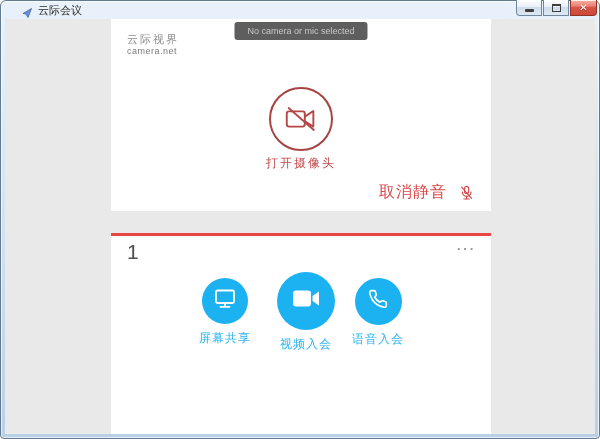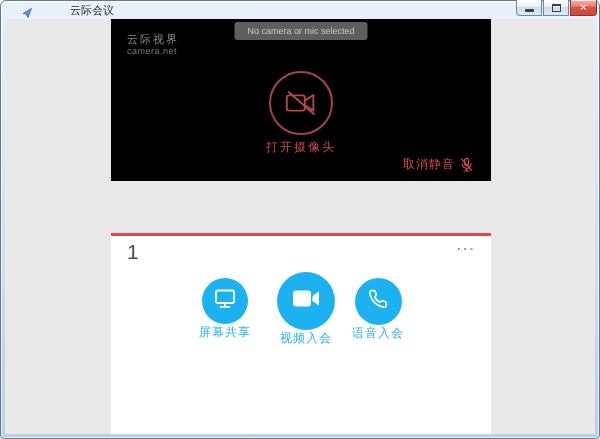--- a/index.html
+++ b/index.html
@@ -1,21 +1,21 @@
 <!DOCTYPE html>
 <html><head>
 <meta charset="utf-8">
 <style>
   html,body{margin:0;padding:0;background:#ffffff;}
   body{width:600px;height:439px;position:relative;font-family:"Liberation Sans","DejaVu Sans",sans-serif;overflow:hidden;}
 
   
   .window{position:absolute;inset:0;background:linear-gradient(180deg,#e9f2fb 0%,#d3e4f4 45%,#b9d0e7 100%);
     border:1px solid #62798f;border-radius:6px 6px 4px 4px;box-shadow:inset 0 0 0 1px rgba(255,255,255,.65);}
-  .titlebar{position:relative;height:19px;display:flex;align-items:center;padding-left:20px;gap:32px;}
+  .titlebar{position:relative;height:19px;display:flex;align-items:center;padding-left:20px;}
   .titlebar .title{font-size:11px;color:#1d1d1d;margin-left:5px;text-shadow:0 0 2px rgba(255,255,255,.9);}
   .app-icon{width:12px;height:12px;display:inline-block;}
 
   .win-controls{position:absolute;top:-1px;right:2px;display:flex;gap:1px;}
   .win-btn{width:26px;height:16px;display:flex;align-items:center;justify-content:center;
     border:1px solid #70889e;border-top:none;
     background:linear-gradient(180deg,#ffffff,#e8eff7 45%,#cfdcea 50%,#dde8f2);
     box-shadow:inset 0 1px 0 rgba(255,255,255,.85);box-sizing:border-box;cursor:default;}
   .win-btn.min{border-radius:0 0 0 4px;}
   .win-btn.close{border-radius:0 0 4px 0;width:27px;border-color:#8e3327;
@@ -25,46 +25,46 @@
   .glyph-close{font-size:10px;font-weight:bold;color:#ffffff;line-height:14px;text-shadow:0 1px 1px rgba(0,0,0,.35);}
 
   
   .content{position:absolute;left:4px;right:4px;top:18px;bottom:4px;background:#e9e9e9;}
   .side{position:absolute;top:0;bottom:0;background:#e9e9e9;}
   .side.left{left:0;width:106px;}
   .side.right{right:0;width:102px;}
   .app-col{position:absolute;left:106px;width:380px;top:0;bottom:0;}
 
   
-  .video-area{position:absolute;top:0;left:0;right:0;height:162px;background:#000000;}
+  .video-area{position:absolute;top:0;left:0;right:0;height:192px;background:#ffffff;}
   .toast{position:absolute;top:3px;left:50%;transform:translateX(-50%);height:18px;line-height:18px;
     padding:0 13px;background:#5e5e5e;border-radius:3px;font-size:9px;color:#c9c9c9;white-space:nowrap;}
   .watermark{position:absolute;left:16px;top:13px;}
   .wm1{font-size:11px;color:#8d8d8d;letter-spacing:2px;}
   .wm2{font-size:9px;color:#7b7b7b;letter-spacing:.5px;margin-top:-1px;}
-  .cam-block{position:absolute;top:52px;left:50%;transform:translateX(-50%);text-align:right;}
+  .cam-block{position:absolute;top:68px;left:50%;transform:translateX(-50%);text-align:right;}
   .cam-circle{width:64px;height:64px;border:2px solid #a84343;border-radius:50%;
     display:flex;align-items:center;justify-content:center;margin:0 auto;box-sizing:border-box;cursor:pointer;}
   .cam-label{margin-top:4px;font-size:12px;color:#c14b4b;letter-spacing:2px;cursor:pointer;}
-  .unmute{position:absolute;right:17px;bottom:8px;display:flex;align-items:center;gap:4px;
-    color:#d94b4b;font-size:12px;letter-spacing:1px;cursor:pointer;}
+  .unmute{position:absolute;right:17px;bottom:8px;display:flex;align-items:center;gap:12px;
+    color:#d94b4b;font-size:16px;letter-spacing:1px;cursor:pointer;}
 
   .red-line{position:absolute;top:214px;left:0;right:0;height:3px;background:#ea4545;}
 
   
   .white-area{position:absolute;top:217px;left:0;right:0;bottom:0;background:#ffffff;}
   .count{position:absolute;left:16px;top:4px;font-size:21px;color:#4d4d4d;}
   .more{position:absolute;right:15px;top:5px;font-size:13px;font-weight:bold;color:#969696;letter-spacing:2px;cursor:pointer;}
   .action{position:absolute;width:90px;text-align:center;cursor:pointer;}
   .action .circle{background:#1cb1f0;border-radius:50%;margin:0 auto;display:flex;align-items:center;justify-content:center;}
   .action .circle svg{transform:translateY(-3px);}
   .a1{left:69px;top:42px;}  .a1 .circle{width:46px;height:46px;}
   .a2{left:150px;top:36px;} .a2 .circle{width:58px;height:58px;}
   .a3{left:222px;top:42px;} .a3 .circle{width:47px;height:47px;}
-  .a-label{font-size:12px;color:#29b2f1;letter-spacing:1px;}
+  .a-label{margin-top:6px;font-size:12px;color:#29b2f1;letter-spacing:1px;}
 </style>
 </head>
 <body>
 
 <div class="window">
 
   <div class="titlebar">
     <span class="app-icon">
       <svg width="12" height="12" viewBox="0 0 12 12">
           <path d="M2 6.5 L10.5 1.5 L7 10.5 L5 7 Z" fill="#6b8fd8" stroke="#41659f" stroke-width="0.8"></path>

